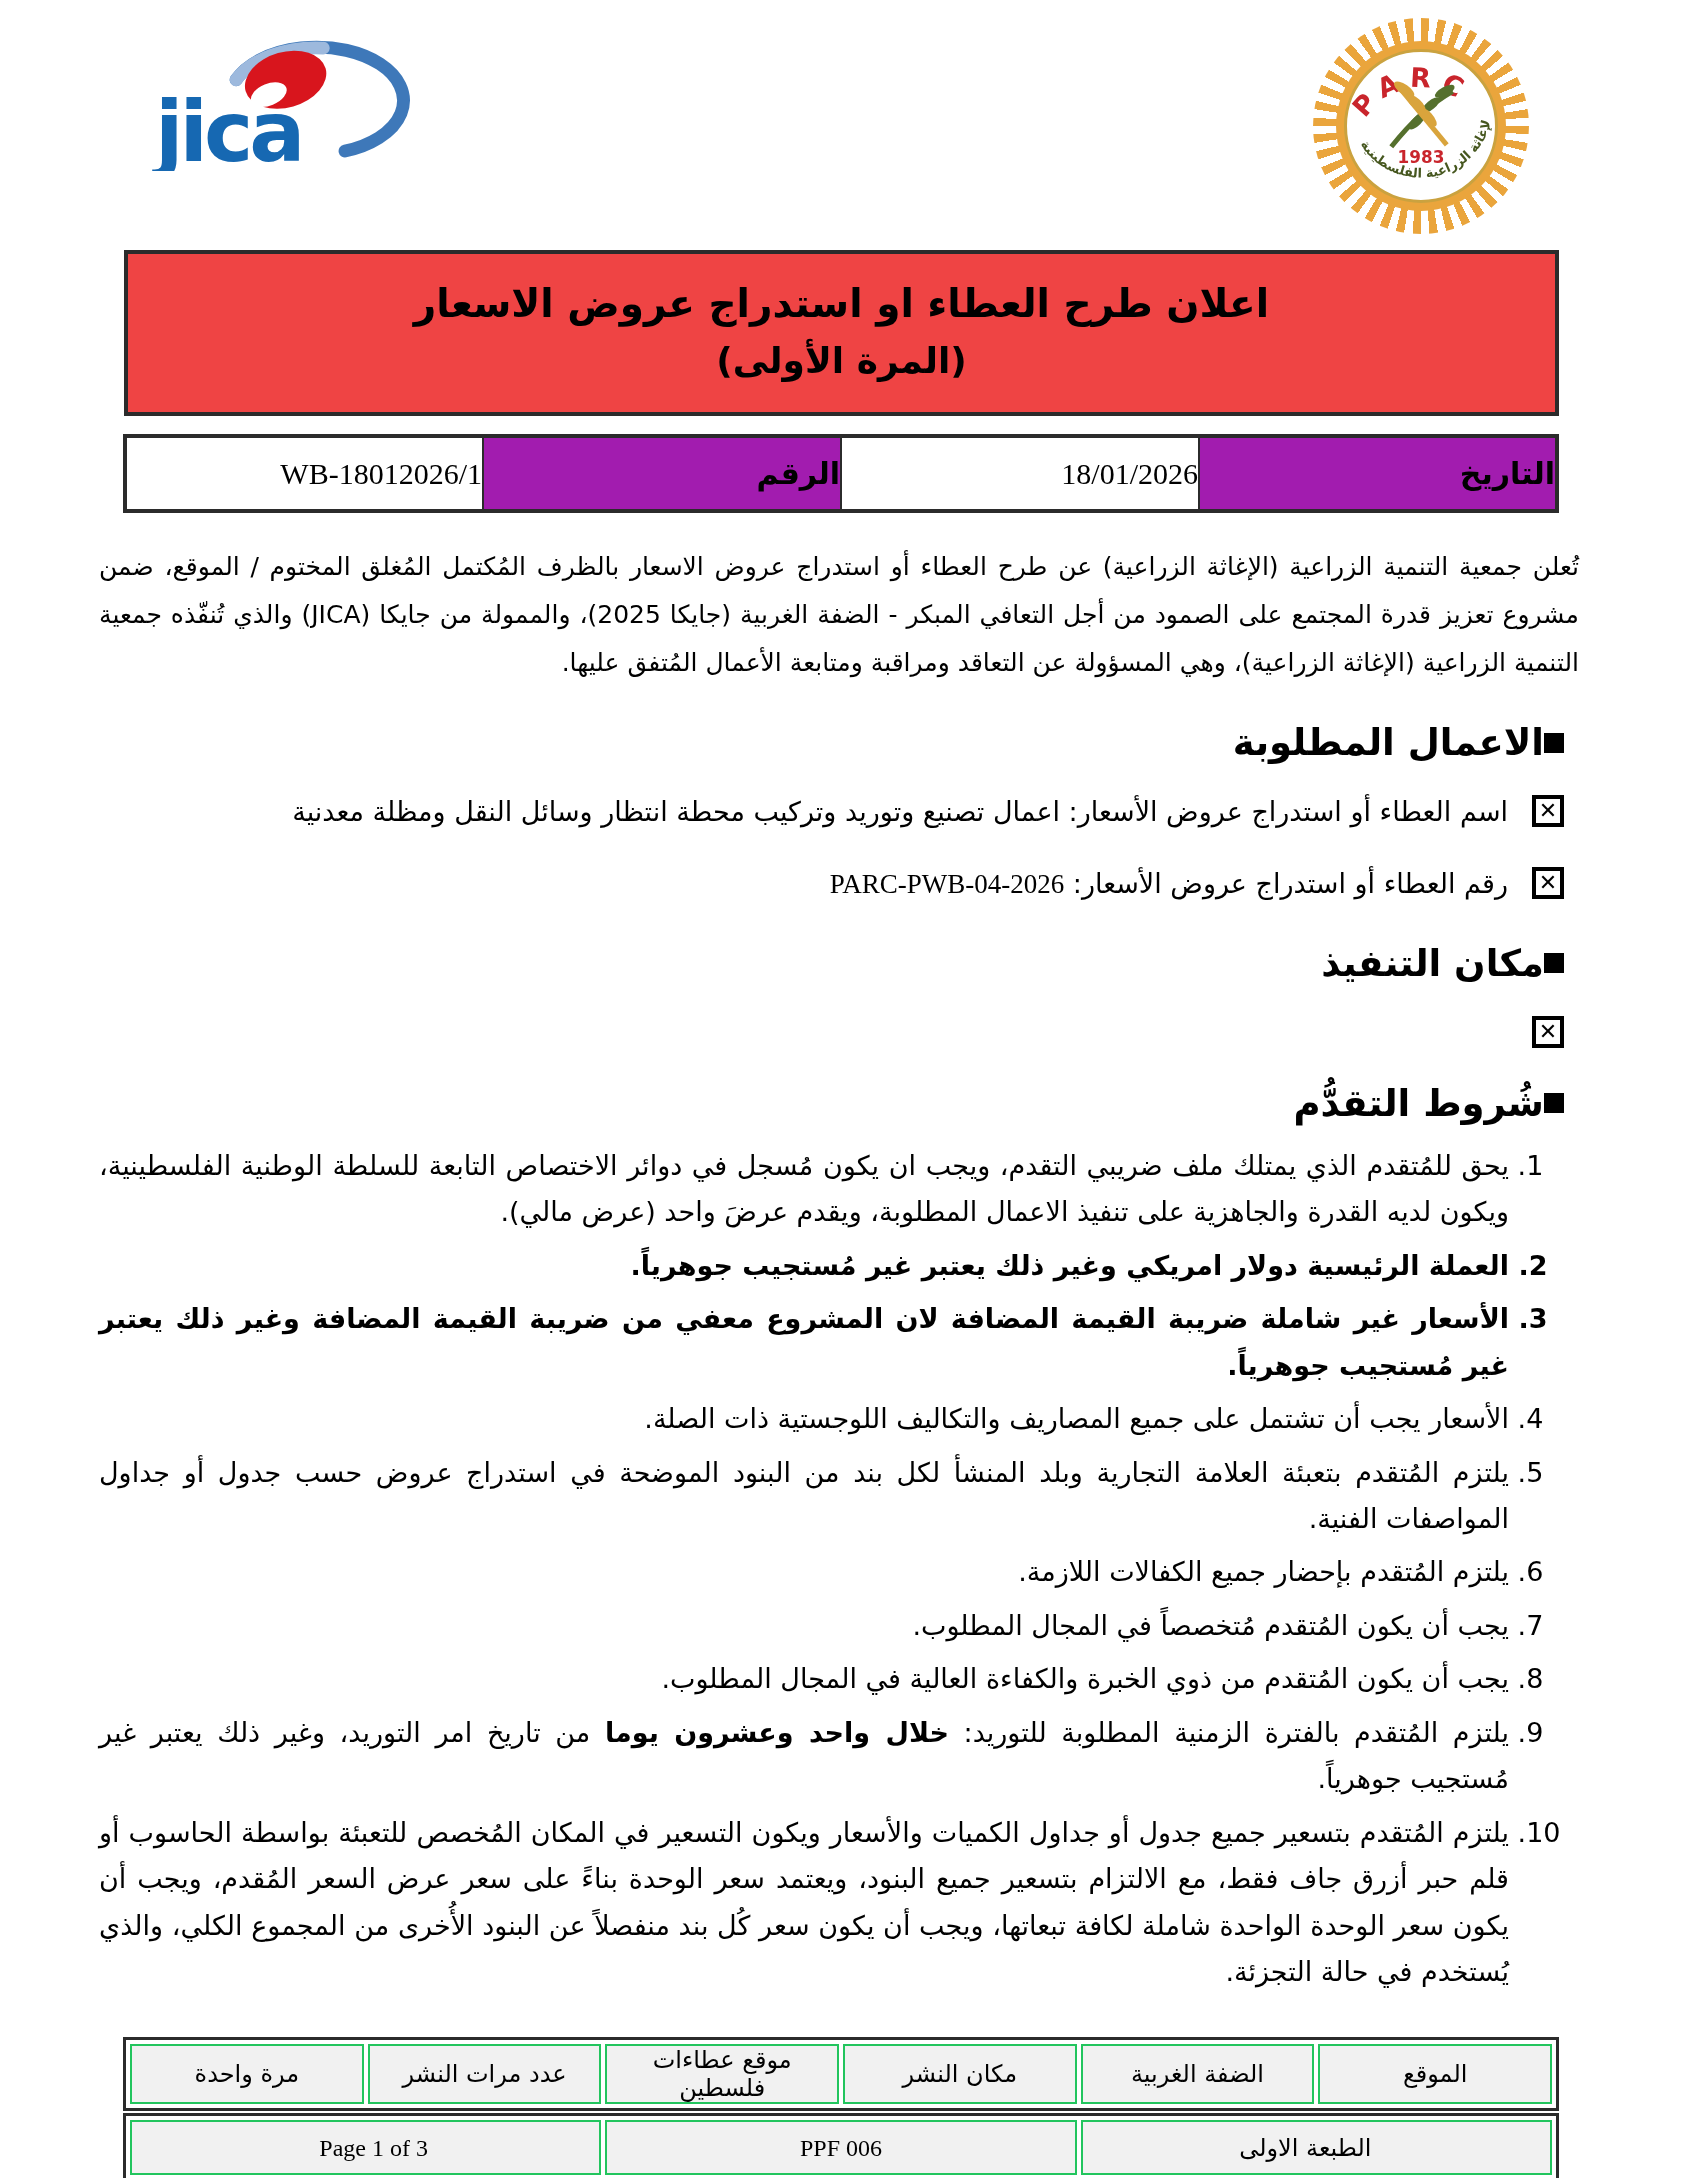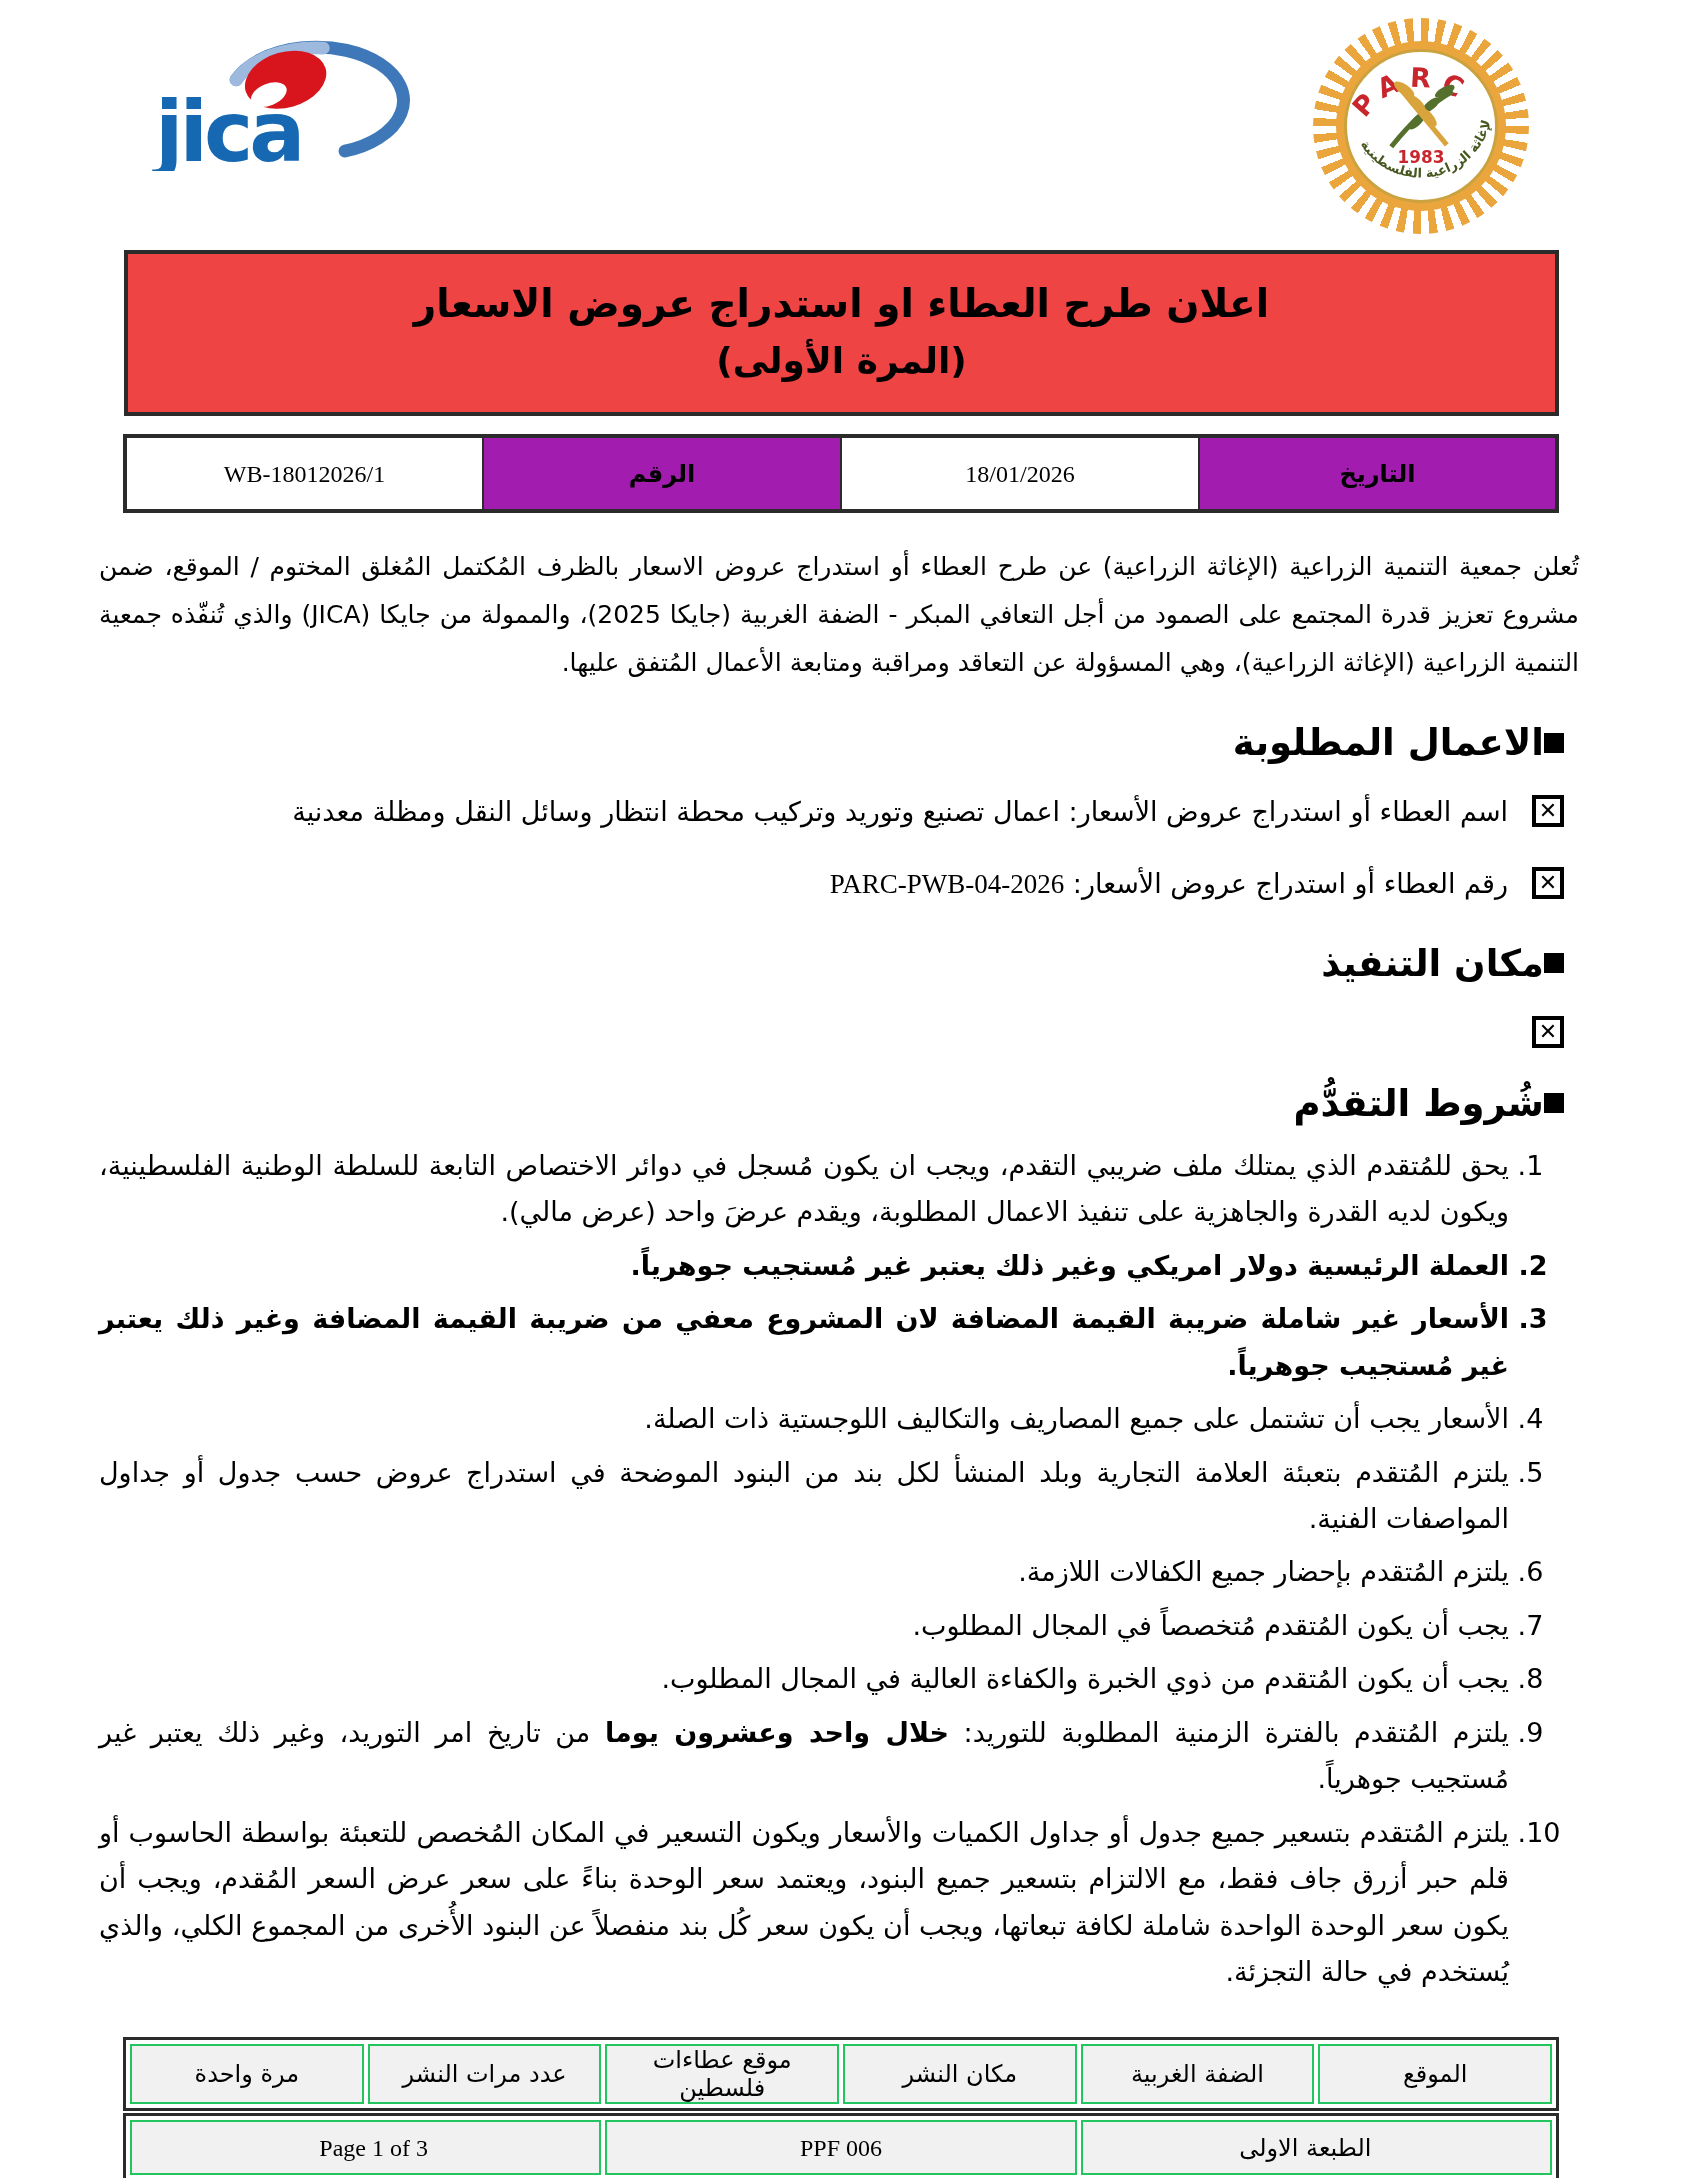--- a/index.html
+++ b/index.html
@@ -55,23 +55,23 @@
   table.info {
     width: 1436px;
     margin: 18px 124px 0 124px;
     border-collapse: collapse;
     border: 4px solid #2b2b2b;
   }
   table.info td {
     border: 2px solid #2b2b2b;
     width: 25%;
     height: 75px;
-    text-align: center;
+    text-align: right;
     vertical-align: middle;
-    font-size: 24px;
+    font-size: 30px;
   }
   td.label-cell { background: #a21caf; font-weight: bold; }
   td.value-cell { background: #ffffff; font-size: 31px; }
 
   
   .intro {
     margin: 30px 104px 0 99px;
     font-size: 25px;
     line-height: 1.92;
     text-align: justify;

